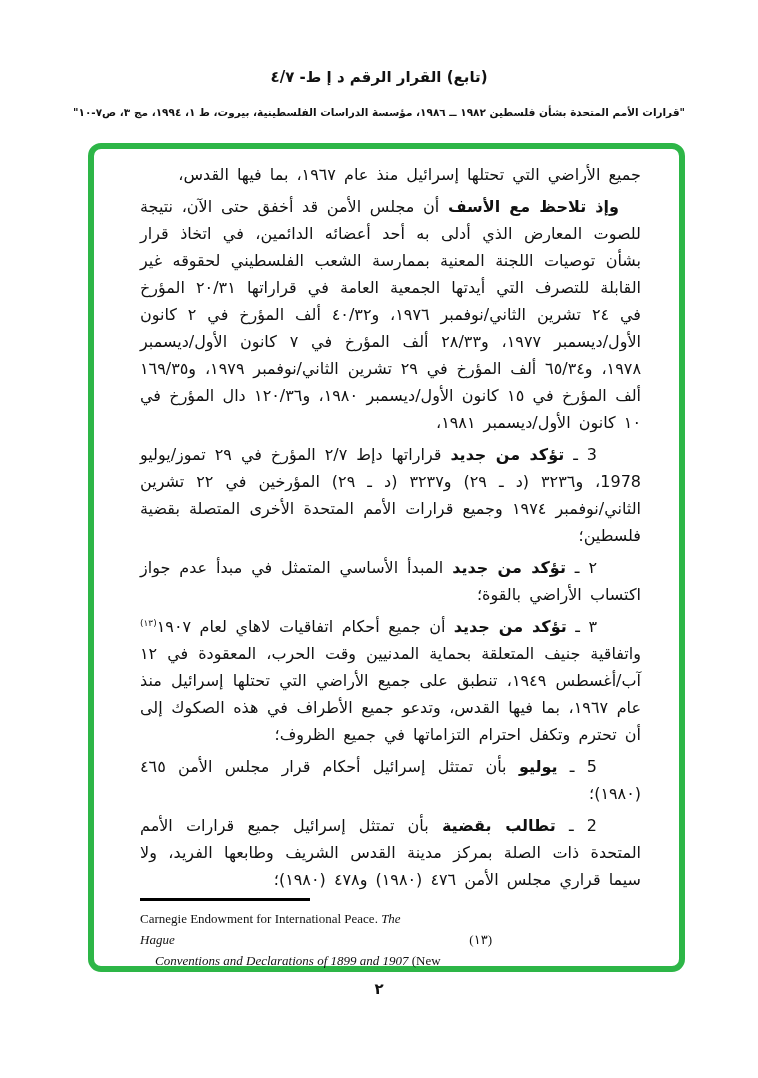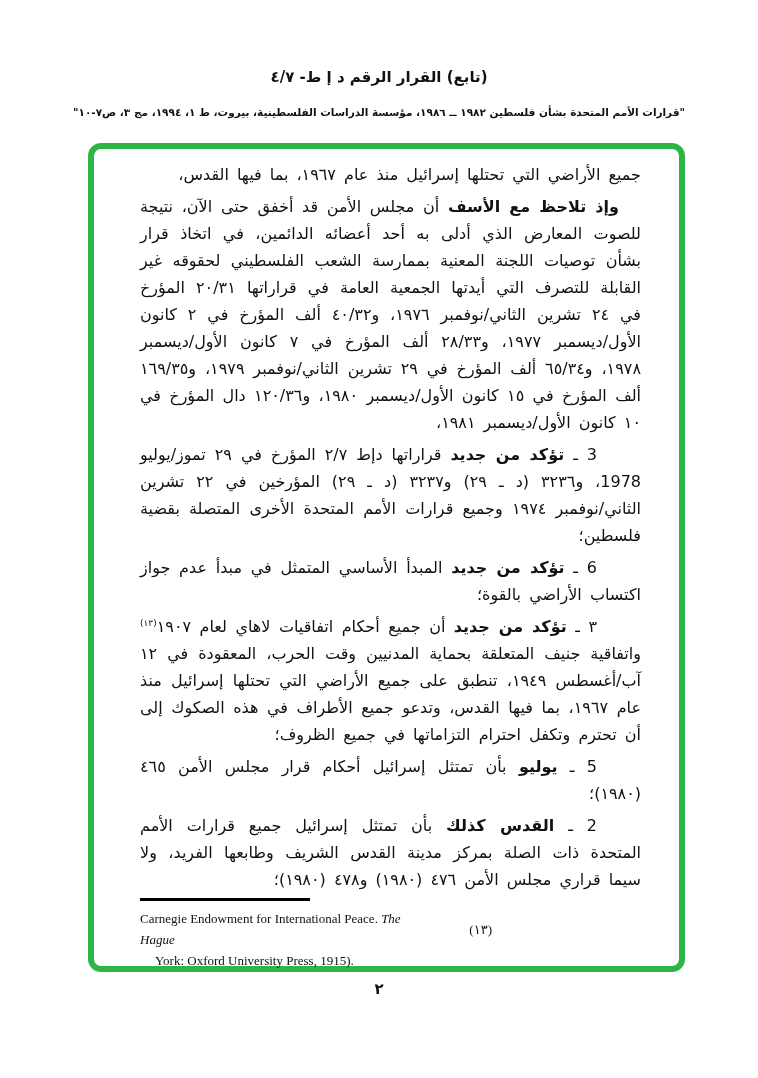--- a/index.html
+++ b/index.html
@@ -14,50 +14,50 @@
          display:flex;flex-direction:column;padding:12px 38px 16px 46px;}
   .bodytext{direction:rtl;text-align:justify;font-size:16px;line-height:27px;word-spacing:3px;}
   .bodytext p{margin:0 0 5px 0;}
   .bodytext p.lead{text-indent:22px;}
   .bodytext p.item{text-indent:44px;}
   .bodytext .b{font-weight:bold;}
   .bodytext sup{font-size:9px;line-height:0;}
   .footnote{margin-top:auto;width:352px;font-family:"Liberation Serif","DejaVu Serif",serif;
             font-size:13px;line-height:21px;color:#111;}
   .fn-rule{width:170px;border-top:3px solid #000;margin-bottom:7px;}
-  .fn-l1{display:flex;justify-content:space-between;align-items:center;gap:39px;}
+  .fn-l1{display:flex;justify-content:space-between;align-items:flex-end;gap:39px;}
   .fn-en{direction:ltr;}
   .fn-ind{direction:ltr;text-align:left;padding-left:15px;}
   .pagenum{position:absolute;top:980px;left:0;width:100%;text-align:center;
            font-weight:bold;font-size:15px;direction:rtl;}
 </style>
 </head>
 <body>
 
 <div class="page">
 
   <div class="hdr-title">(تابع) القرار الرقم د إ ط- ٤/٧</div>
   <div class="hdr-src">"قرارات الأمم المتحدة بشأن فلسطين ١٩٨٢ ــ ١٩٨٦، مؤسسة الدراسات الفلسطينية، بيروت، ط ١، ١٩٩٤، مج ٣، ص٧-١٠"</div>
 
   <div class="frame" style="border-color: rgb(45, 182, 71);">
     <div class="bodytext" id="bodytext">
         <p class="para "><span>جميع الأراضي التي تحتلها إسرائيل منذ عام ١٩٦٧، بما فيها القدس،</span></p>
         <p class="para lead"><span class="b">وإذ تلاحظ مع الأسف</span><span> أن مجلس الأمن قد أخفق حتى الآن، نتيجة للصوت المعارض الذي أدلى به أحد أعضائه الدائمين، في اتخاذ قرار بشأن توصيات اللجنة المعنية بممارسة الشعب الفلسطيني لحقوقه غير القابلة للتصرف التي أيدتها الجمعية العامة في قراراتها ٢٠/٣١ المؤرخ في ٢٤ تشرين الثاني/نوفمبر ١٩٧٦، و٤٠/٣٢ ألف المؤرخ في ٢ كانون الأول/ديسمبر ١٩٧٧، و٢٨/٣٣ ألف المؤرخ في ٧ كانون الأول/ديسمبر ١٩٧٨، و٦٥/٣٤ ألف المؤرخ في ٢٩ تشرين الثاني/نوفمبر ١٩٧٩، و١٦٩/٣٥ ألف المؤرخ في ١٥ كانون الأول/ديسمبر ١٩٨٠، و١٢٠/٣٦ دال المؤرخ في ١٠ كانون الأول/ديسمبر ١٩٨١،</span></p>
         <p class="para item"><span>3 ـ </span><span class="b">تؤكد من جديد</span><span> قراراتها دإط ٢/٧ المؤرخ في ٢٩ تموز/يوليو 1978، و٣٢٣٦ (د ـ ٢٩) و٣٢٣٧ (د ـ ٢٩) المؤرخين في ٢٢ تشرين الثاني/نوفمبر ١٩٧٤ وجميع قرارات الأمم المتحدة الأخرى المتصلة بقضية فلسطين؛</span></p>
-        <p class="para item"><span>6 ـ </span><span class="b">تؤكد من جديد</span><span> المبدأ الأساسي المتمثل في مبدأ عدم جواز اكتساب الأراضي بالقوة؛</span></p>
+        <p class="para item"><span>٢ ـ </span><span class="b">تؤكد من جديد</span><span> المبدأ الأساسي المتمثل في مبدأ عدم جواز اكتساب الأراضي بالقوة؛</span></p>
         <p class="para item"><span>٣ ـ </span><span class="b">تؤكد من جديد</span><span> أن جميع أحكام اتفاقيات لاهاي لعام ١٩٠٧</span><sup>(١٣)</sup><span> واتفاقية جنيف المتعلقة بحماية المدنيين وقت الحرب، المعقودة في ١٢ آب/أغسطس ١٩٤٩، تنطبق على جميع الأراضي التي تحتلها إسرائيل منذ عام ١٩٦٧، بما فيها القدس، وتدعو جميع الأطراف في هذه الصكوك إلى أن تحترم وتكفل احترام التزاماتها في جميع الظروف؛</span></p>
         <p class="para item"><span>5 ـ </span><span class="b">يوليو</span><span> بأن تمتثل إسرائيل أحكام قرار مجلس الأمن ٤٦٥ (١٩٨٠)؛</span></p>
-        <p class="para item"><span>2 ـ </span><span class="b">القدس كذلك</span><span> بأن تمتثل إسرائيل جميع قرارات الأمم المتحدة ذات الصلة بمركز مدينة القدس الشريف وطابعها الفريد، ولا سيما قراري مجلس الأمن ٤٧٦ (١٩٨٠) و٤٧٨ (١٩٨٠)؛</span></p>
+        <p class="para item"><span>2 ـ </span><span class="b">تطالب بقضية</span><span> بأن تمتثل إسرائيل جميع قرارات الأمم المتحدة ذات الصلة بمركز مدينة القدس الشريف وطابعها الفريد، ولا سيما قراري مجلس الأمن ٤٧٦ (١٩٨٠) و٤٧٨ (١٩٨٠)؛</span></p>
       </div>
 
     <div class="footnote">
       <div class="fn-rule"></div>
       <div class="fn-l1">
         <span class="fn-en"><span>Carnegie Endowment for International Peace. </span><i>The Hague</i></span>
         <span>(١٣)</span>
       </div>
-      <div class="fn-ind">York: Oxford University Press, 1915).</div>
+      <div class="fn-ind"><i>Conventions and Declarations of 1899 and 1907</i><span> (New</span></div>
     </div>
   </div>
 
   <div class="pagenum">٢</div>
 
 </div>
 
 </body></html>

